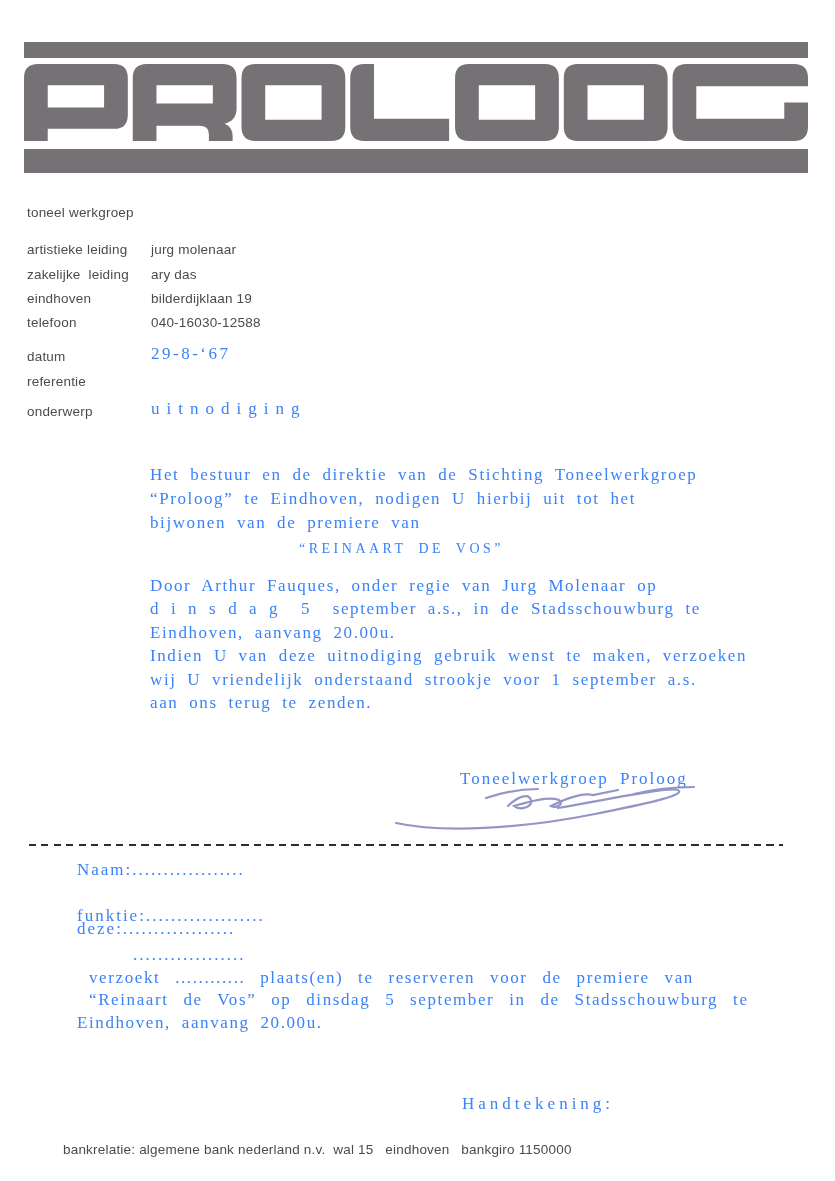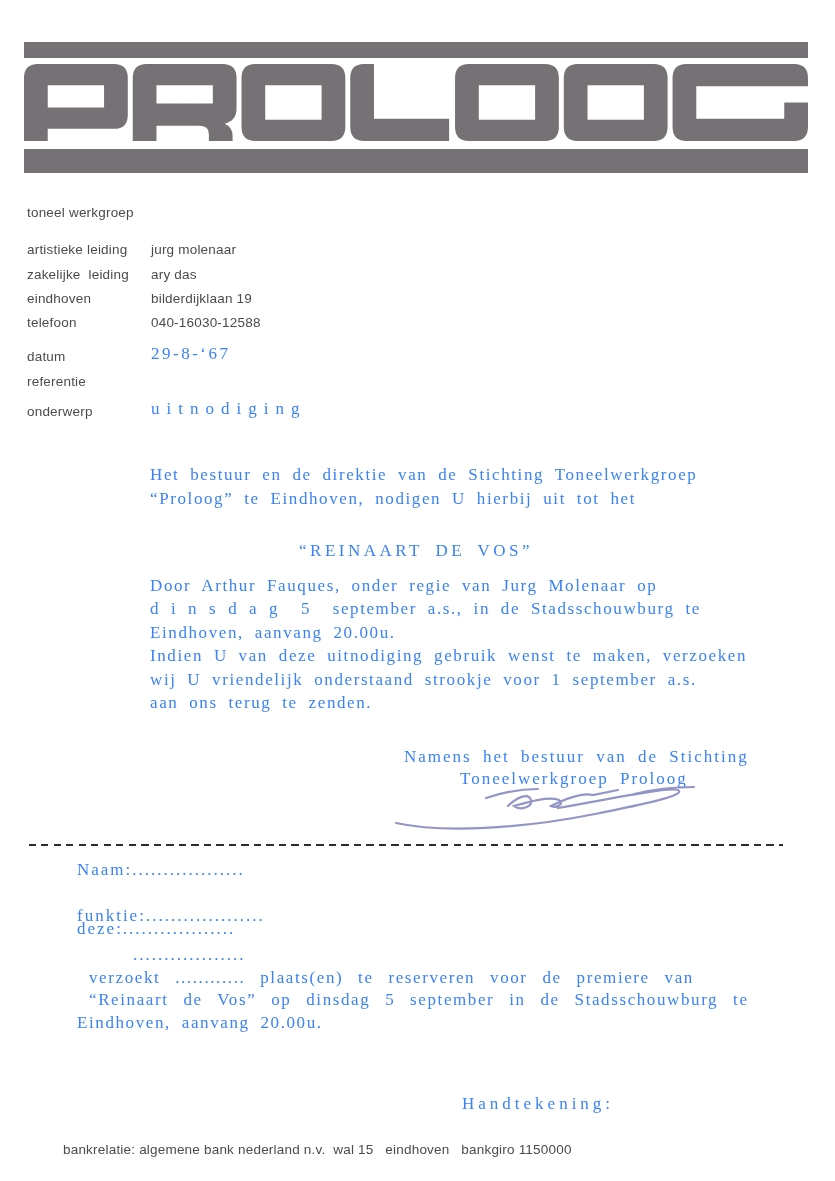--- a/index.html
+++ b/index.html
@@ -24,21 +24,21 @@
   
   .serif {
     font-family:"Liberation Serif", serif; color:#3b82f6;
     font-size:17px; letter-spacing:1.6px; word-spacing:5px; white-space:pre;
   }
   .datum-val { letter-spacing:2.5px; }
   .onderwerp-val { letter-spacing:7px; }
   .para1 .ln { line-height:24px; }
   .para2 .ln { line-height:23.4px; }
   .form-para .ln { line-height:22.3px; }
-  .title-line { letter-spacing:3.5px; font-size:17px; }
+  .title-line { letter-spacing:3.5px; font-size:14px; }
   .closing { letter-spacing:2px; }
   .fields .ln { letter-spacing:2px; }
   .sp1 { word-spacing:9px;margin-left:12px; }
   .handtekening { letter-spacing:4px; }
   
   .dash-sep {
     position:absolute; left:29px; top:844px; width:754px; height:2.4px;
     background:repeating-linear-gradient(90deg,#2c2c2c 0 7px,transparent 7px 12.5px);
   }
   
@@ -84,34 +84,34 @@
   <div class="abs serif datum-val" style="left:151px; top:344px;">29-8-‘67</div>
 
   <div class="abs sans lh-label" style="top:374px;">referentie</div>
 
   <div class="abs sans lh-label" style="top:404px;">onderwerp</div>
   <div class="abs serif onderwerp-val" style="left:151px; top:399px;">uitnodiging</div>
 
   <div class="abs para1" style="left:150px; top:463px;">
     <div class="serif ln">Het bestuur en de direktie van de Stichting Toneelwerkgroep</div>
     <div class="serif ln">“Proloog” te Eindhoven, nodigen U hierbij uit tot het</div>
+    <div class="serif ln">bijwonen van de premiere van</div>
   </div>
 
   <div class="abs serif title-line" style="left:299px; top:541px;">“REINAART DE VOS”</div>
 
   <div class="abs para2" style="left:150px; top:574px;">
     <div class="serif ln">Door Arthur Fauques, onder regie van Jurg Molenaar op</div>
     <div class="serif ln">d i n s d a g  5  september a.s., in de Stadsschouwburg te</div>
     <div class="serif ln">Eindhoven, aanvang 20.00u.</div>
     <div class="serif ln">Indien U van deze uitnodiging gebruik wenst te maken, verzoeken</div>
     <div class="serif ln">wij U vriendelijk onderstaand strookje voor 1 september a.s.</div>
     <div class="serif ln">aan ons terug te zenden.</div>
   </div>
 
-  <div class="abs serif closing" style="left:404px; top:747px;">Namens het bestuur van de Stichting</div>
   <div class="abs serif closing" style="left:460px; top:769px;">Toneelwerkgroep Proloog</div>
 
   <svg class="sig" viewBox="0 0 315 60">
     <g fill="none" stroke="#8083bd" stroke-width="2.2" stroke-linecap="round" opacity="0.85">
       <path d="M6 47 C52 57 130 53 205 38 C255 28 292 20 289 15 C285 9 220 23 168 32"></path>
       <path d="M118 30 C128 20 139 17 141 24 C143 31 130 35 124 30 C138 26 158 20 169 24 C175 27 167 33 161 30 C173 24 192 16 203 19 L228 14"></path>
       <path d="M96 22 C114 16 132 13 148 13"></path>
       <path d="M244 18 C264 13 286 11 304 11"></path>
     </g>
   </svg>

